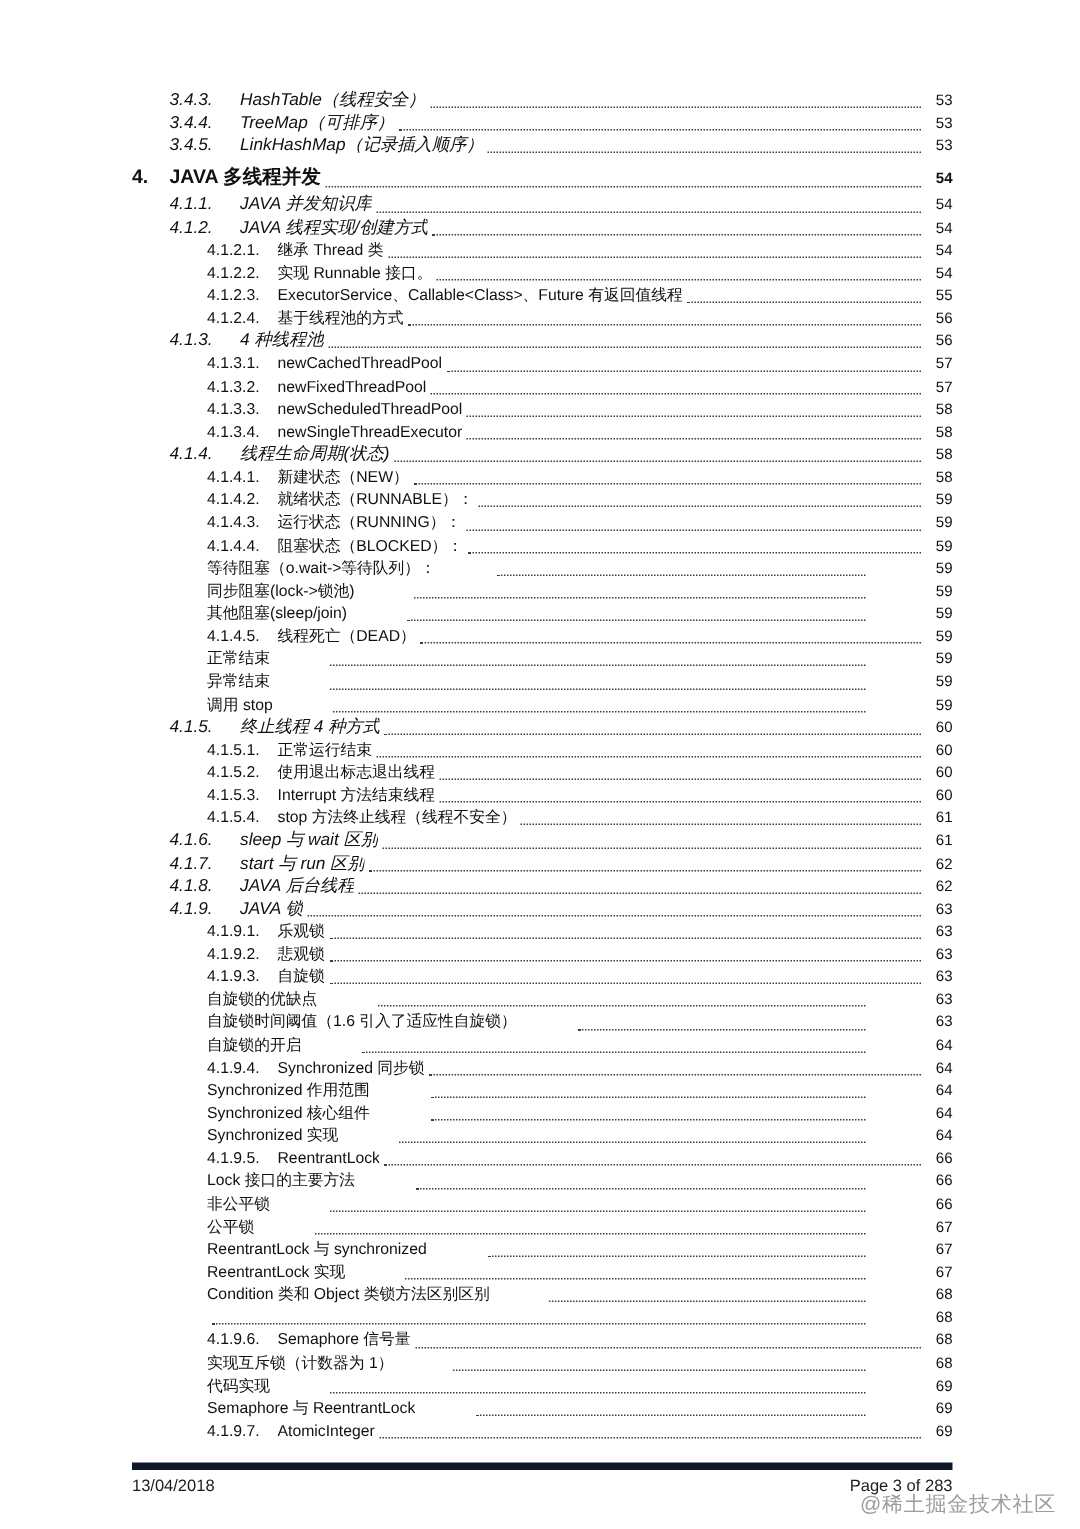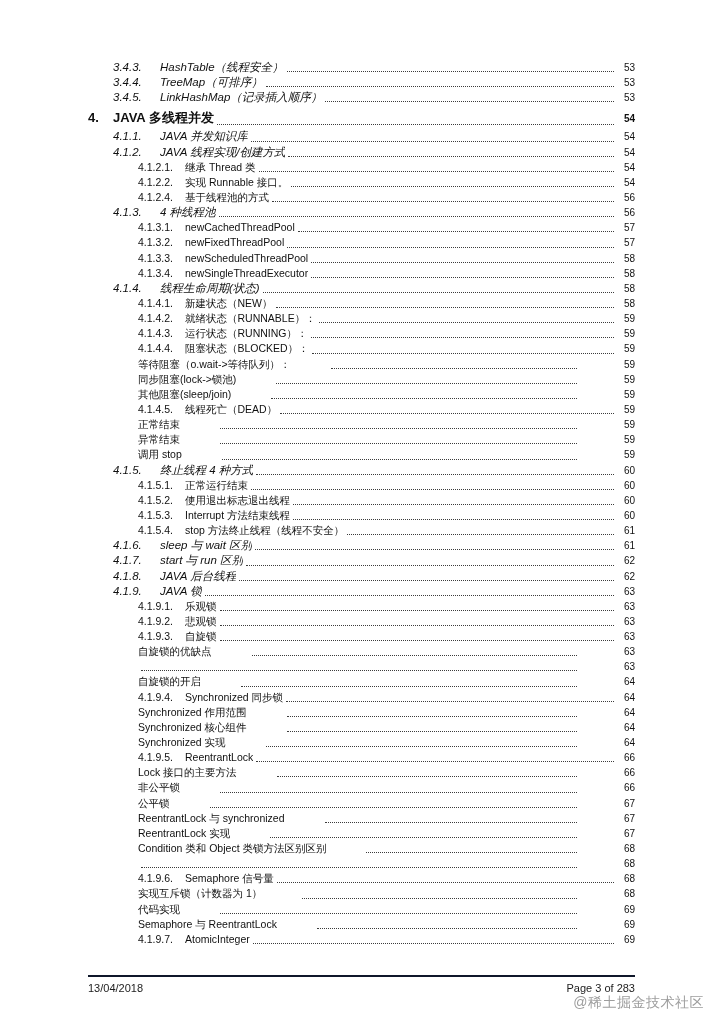--- a/index.html
+++ b/index.html
@@ -46,21 +46,21 @@
   .lvl-h2 { font-size:11.5px; font-style:italic; padding-left:25px; }
   .lvl-h2 .num { width:47px; }
 
   .lvl-h3 { font-size:10.5px; padding-left:50px; }
   .lvl-h3 .num { width:47px; }
 
   .lvl-p  { font-size:10.5px; padding-left:50px;gap:37px; }
 
   .footer {
     position:absolute; left:88px; right:85px; top:975px;
-    border-top:2px solid #0f172a;
+    border-top:5px solid #0f172a;
     padding-top:5px;
     display:flex; justify-content:space-between;
     font-size:11px; color:#1c1c1c;
   }
   .watermark {
     position:absolute; right:16px; bottom:7px;
     font-size:14px; color:#9d9d9d;
     letter-spacing:0.5px;
   }
 </style>
@@ -111,20 +111,26 @@
         <span class="leader"></span>
         <span class="pg">54</span>
       </div>
       <div class="toc-row lvl-h3">
         <span class="num">4.1.2.2.</span>
         <span class="title">实现 Runnable 接口。</span>
         <span class="leader"></span>
         <span class="pg">54</span>
       </div>
       <div class="toc-row lvl-h3">
+        <span class="num">4.1.2.3.</span>
+        <span class="title">ExecutorService、Callable&lt;Class&gt;、Future 有返回值线程</span>
+        <span class="leader"></span>
+        <span class="pg">55</span>
+      </div>
+      <div class="toc-row lvl-h3">
         <span class="num">4.1.2.4.</span>
         <span class="title">基于线程池的方式</span>
         <span class="leader"></span>
         <span class="pg">56</span>
       </div>
       <div class="toc-row lvl-h2">
         <span class="num">4.1.3.</span>
         <span class="title">4 种线程池</span>
         <span class="leader"></span>
         <span class="pg">56</span>
@@ -290,20 +296,21 @@
         <span class="title">自旋锁</span>
         <span class="leader"></span>
         <span class="pg">63</span>
       </div>
       <div class="toc-row lvl-p">
         <span class="title">自旋锁的优缺点</span>
         <span class="leader"></span>
         <span class="pg">63</span>
       </div>
       <div class="toc-row lvl-p">
+        <span class="title">自旋锁时间阈值（1.6 引入了适应性自旋锁）</span>
         <span class="leader"></span>
         <span class="pg">63</span>
       </div>
       <div class="toc-row lvl-p">
         <span class="title">自旋锁的开启</span>
         <span class="leader"></span>
         <span class="pg">64</span>
       </div>
       <div class="toc-row lvl-h3">
         <span class="num">4.1.9.4.</span>

